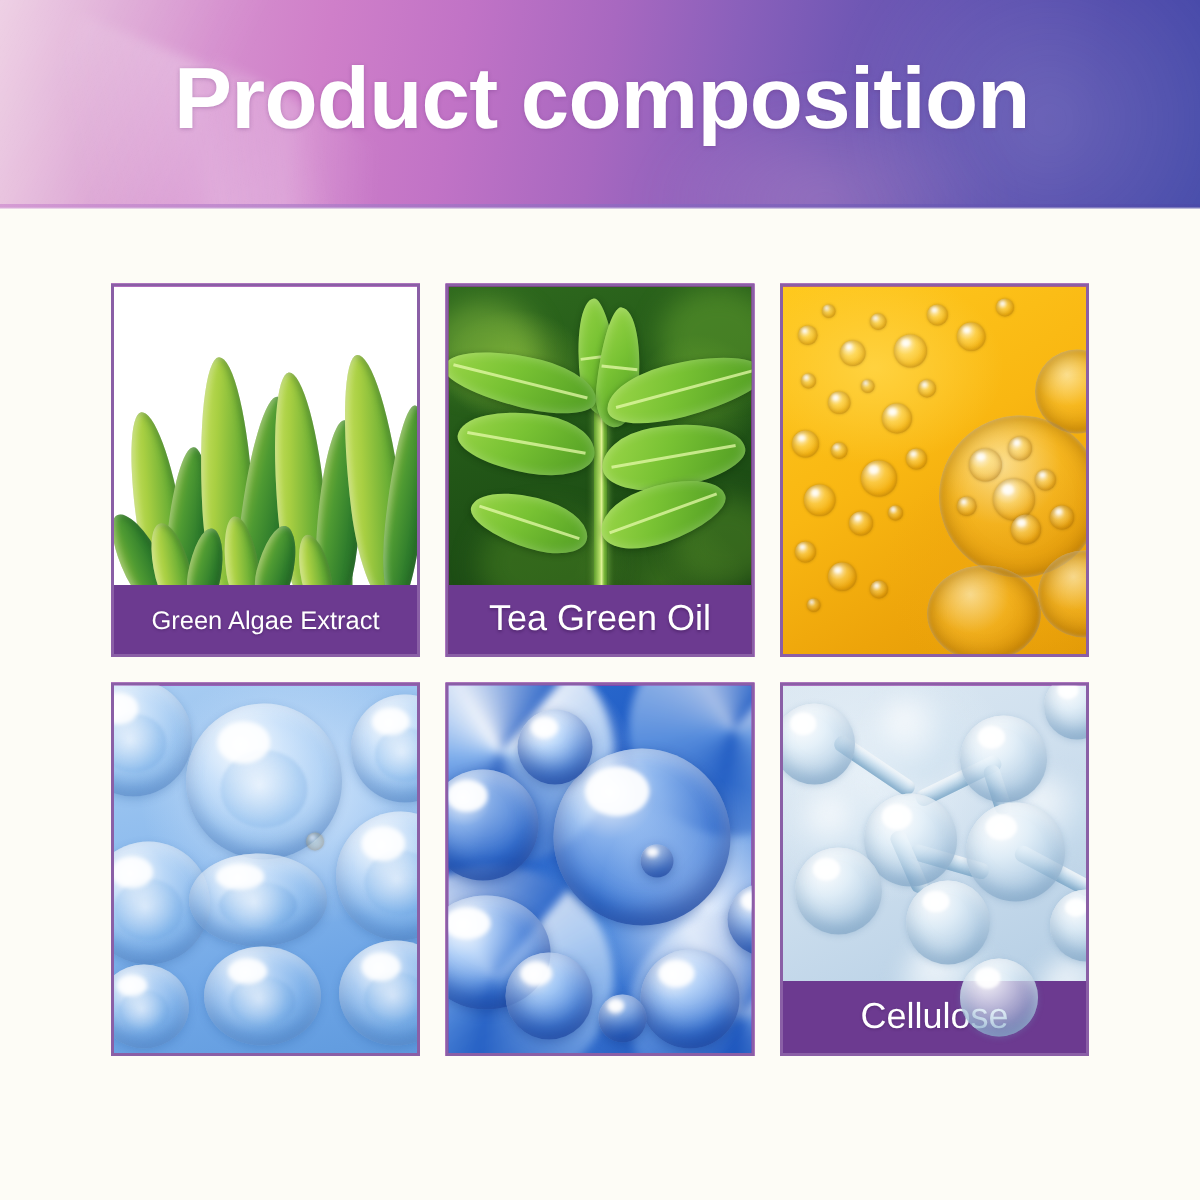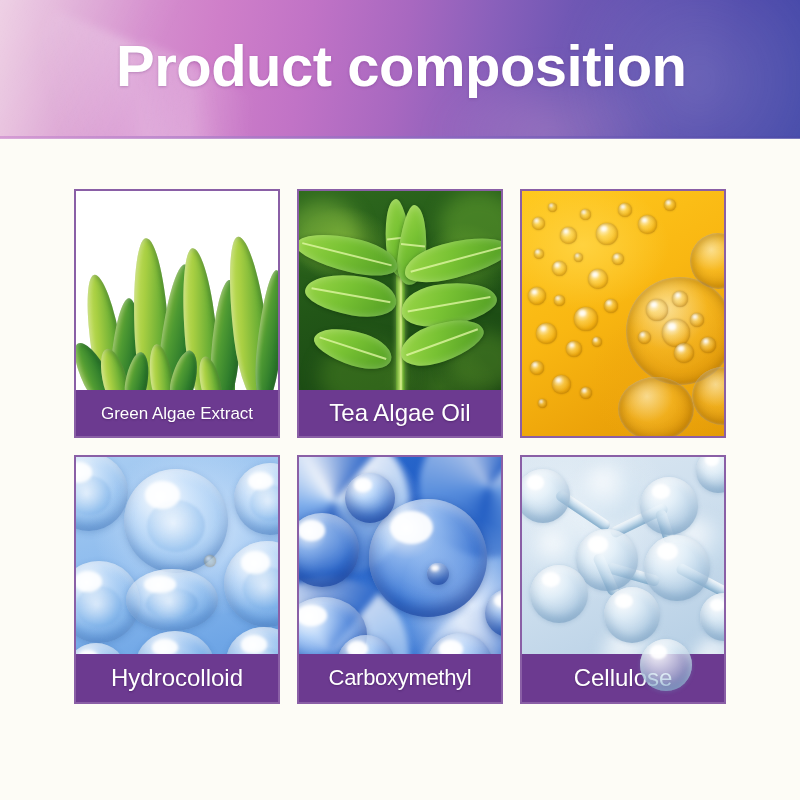--- a/index.html
+++ b/index.html
@@ -415,21 +415,21 @@
 
         <div class="leaf" style="left:100px;top:132px;width:86px;height:38px;border-radius:40% 60% 55% 45% / 50% 58% 42% 50%;transform:rotate(-20deg);">
           <div class="vein"></div>
         </div>
 
         <div class="leaf" style="left:14px;top:140px;width:80px;height:34px;border-radius:60% 40% 45% 55% / 58% 50% 50% 42%;transform:rotate(18deg);">
           <div class="vein"></div>
         </div>
       </div>
       <div class="label-bar">
-        <span class="label-text">Tea Algae Oil</span>
+        <span class="label-text">Tea Green Oil</span>
       </div>
     </div>
 
     <div class="card">
       <div class="photo">
         <div class="oil-bg"></div>
 
         <div class="bigbub" style="left:104px;top:86px;width:108px;height:108px;"></div>
         <div class="bigbub" style="left:168px;top:42px;width:56px;height:56px;"></div>
         <div class="bigbub" style="left:96px;top:186px;width:76px;height:64px;"></div>
@@ -495,45 +495,39 @@
             <div class="inner"></div>
           </div>
         <div class="drop" style="left:150px;top:170px;width:76px;height:70px;">
             <div class="inner"></div>
           </div>
         <div class="drop" style="left:-10px;top:186px;width:60px;height:56px;">
             <div class="inner"></div>
           </div>
         <div class="bub" style="left:128px;top:98px;width:12px;height:12px;opacity:.6;"></div>
       </div>
-      <div class="label-bar tall">
-        <span class="label-text">Hydrocolloid</span>
-      </div>
     </div>
 
     <div class="card">
       <div class="photo">
         <div class="carb-bg"></div>
         <div class="swirl" style="left:-40px;top:-30px;width:150px;height:150px;"></div>
         <div class="swirl" style="left:120px;top:-40px;width:140px;height:140px;opacity:.6;"></div>
         <div class="swirl" style="left:-50px;top:120px;width:160px;height:150px;opacity:.7;"></div>
         <div class="swirl" style="left:120px;top:150px;width:150px;height:140px;opacity:.55;"></div>
         <div class="sph" style="left:70px;top:42px;width:118px;height:118px;"></div>
         <div class="sph" style="left:46px;top:16px;width:50px;height:50px;"></div>
         <div class="sph" style="left:-14px;top:56px;width:74px;height:74px;"></div>
         <div class="sph" style="left:-18px;top:140px;width:86px;height:76px;"></div>
         <div class="sph" style="left:38px;top:178px;width:58px;height:58px;"></div>
         <div class="sph" style="left:128px;top:176px;width:66px;height:66px;"></div>
         <div class="sph" style="left:186px;top:132px;width:48px;height:48px;"></div>
         <div class="sph" style="left:100px;top:206px;width:32px;height:32px;"></div>
         <div class="sph" style="left:128px;top:106px;width:22px;height:22px;"></div>
       </div>
-      <div class="label-bar tall">
-        <span class="label-text tight">Carboxymethyl</span>
-      </div>
     </div>
 
     <div class="card">
       <div class="photo">
         <div class="mol-bg"></div>
 
         <div class="mol-blur" style="left:58px;top:6px;width:60px;height:60px;"></div>
         <div class="mol-blur" style="left:10px;top:70px;width:52px;height:52px;"></div>
         <div class="mol-blur" style="left:150px;top:60px;width:56px;height:56px;"></div>
         <div class="mol-blur" style="left:78px;top:170px;width:62px;height:62px;"></div>

